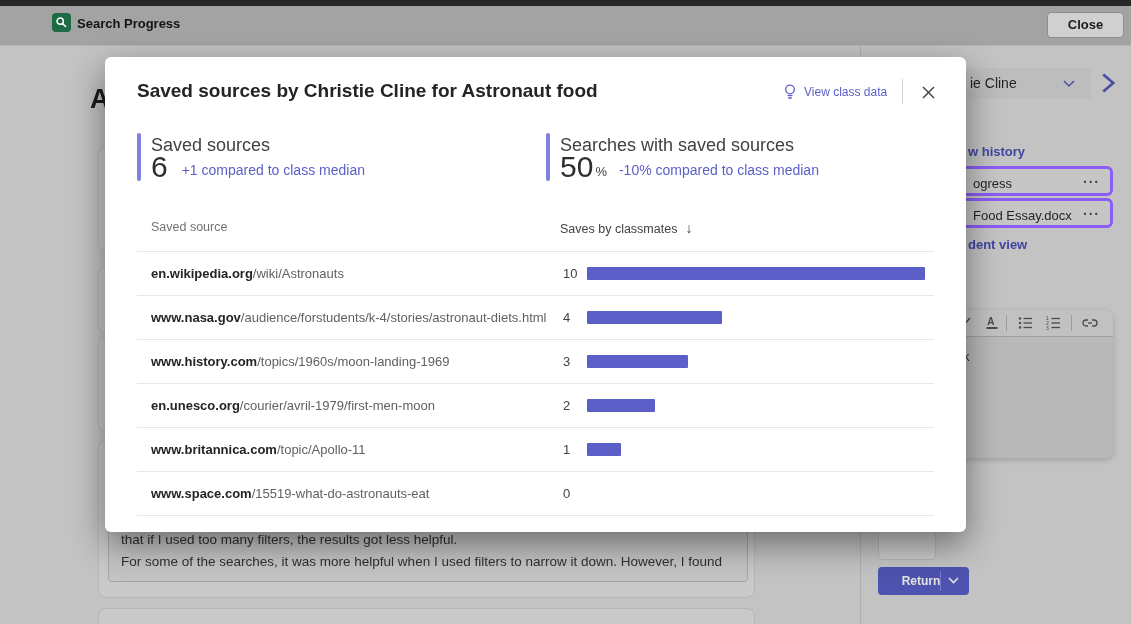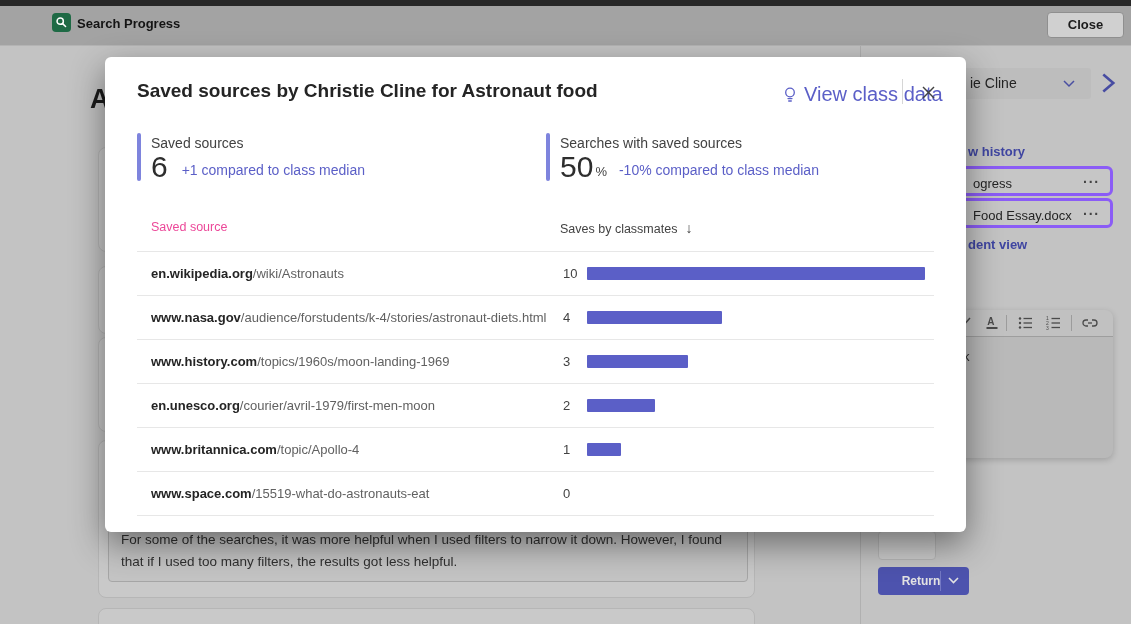--- a/index.html
+++ b/index.html
@@ -45,34 +45,34 @@
   .ghost-btn { position:absolute; left:17px; top:485px; width:58px; height:29px; background:#cbcbcb; border:1px solid #b5b5b5; border-radius:4px; }
   .return-btn { position:absolute; left:17px; top:521px; width:91px; height:28px; background:#4d53ae; border-radius:4px; cursor:pointer; }
   .return-btn .rlabel { position:absolute; left:12px; top:7px; width:62px; text-align:center; font-size:12px; font-weight:600; color:#e3e3e3; }
   .return-btn .rdiv { position:absolute; left:62px; top:4px; width:1px; height:20px; background:#7479c4; }
   .return-btn .rchev { position:absolute; left:70px; top:10px; }
 
   
   .modal { position:absolute; left:105px; top:57px; width:861px; height:475px; background:#ffffff; border-radius:6px; box-shadow:0 12px 34px rgba(0,0,0,.45); z-index:10; }
   .modal-title { position:absolute; left:32px; top:23px; font-size:19px; font-weight:700; color:#242424; }
   .view-class { position:absolute; left:677px; top:26px; display:flex; align-items:center; gap:6px; cursor:pointer; }
-  .view-class span { font-size:20px; color:#5b5fc7; }
+  .view-class span { font-size:12px; color:#5b5fc7; }
   .hdr-div { position:absolute; left:797px; top:22px; width:1px; height:25px; background:#d6d6d6; }
   .modal-close { position:absolute; left:812px; top:24px; width:22px; height:22px; cursor:pointer; display:flex; align-items:center; justify-content:center; }
 
   .stat { position:absolute; top:76px; }
   .stat.s1 { left:32px; } .stat.s2 { left:441px; }
   .stat .accent { position:absolute; left:0; top:0; width:4px; height:48px; border-radius:2px; background:#7e84dd; }
-  .stat .slabel { position:absolute; left:14px; top:2px; font-size:14px; color:#424242; white-space:nowrap; }
+  .stat .slabel { position:absolute; left:14px; top:2px; font-size:18px; color:#424242; white-space:nowrap; }
   .stat .vrow { position:absolute; left:14px; top:18px; display:flex; align-items:flex-end; white-space:nowrap; }
   .stat .value { font-size:30px; font-weight:400; color:#2e2e2e; line-height:32px; }
   .stat .unit { font-size:13px; color:#424242; padding:0 0 4px 2px; }
   .stat .delta { font-size:14px; color:#5b5fc7; padding:0 0 5px 12px; }
 
-  .tbl-hdr-src { position:absolute; left:46px; top:163px; font-size:12.5px; color:#ec4899; }
+  .tbl-hdr-src { position:absolute; left:46px; top:163px; font-size:12.5px; color:#737373; }
   .tbl-hdr-saves { position:absolute; left:455px; top:163px; font-size:12.5px; color:#424242; cursor:pointer; }
   .tbl-hdr-saves .sort { font-size:14px; margin-left:8px; color:#424242; }
 
   .src-table { position:absolute; left:32px; top:194px; width:797px; border-top:1px solid #e7e7e7; }
   .src-row { position:relative; height:44px; border-bottom:1px solid #e7e7e7; }
   .src-url { position:absolute; left:14px; top:14px; font-size:13px; color:#616161; white-space:nowrap; }
   .src-url b { color:#242424; font-weight:700; }
   .src-count { position:absolute; left:426px; top:14px; font-size:13px; color:#424242; }
   .src-bar { position:absolute; left:450px; top:15px; height:13px; background:#5b5fc7; border-radius:1px; }
 </style>
@@ -94,22 +94,22 @@
   </div>
 
   <div class="bg-page-title">A</div>
   <div class="bg-card c1"></div>
   <div class="bg-card c2"></div>
   <div class="bg-card c3"></div>
   <div class="bg-card c4"></div>
   <div class="bg-card c5"></div>
   <div class="feedback-box"></div>
   <div class="feedback-text">
+    <div>that if I used too many filters, the results got less helpful.</div>
     <div>For some of the searches, it was more helpful when I used filters to narrow it down. However, I found</div>
-    <div>that if I used too many filters, the results got less helpful.</div>
   </div>
 
   <div class="sidebar">
     <div class="student-select">
       <span class="label">ie Cline</span>
       <svg class="chev" width="12" height="8" viewBox="0 0 12 8">
         <polyline points="1,1 6,6 11,1" fill="none" stroke="#4a4fa2" stroke-width="1.5"></polyline>
       </svg>
     </div>
     <svg class="next-chevron" viewBox="0 0 12 14">
@@ -236,21 +236,21 @@
     <span class="src-bar" style="width: 101.4px; background: rgb(91, 95, 199);"></span>
   </div>
 
   <div class="src-row">
     <span class="src-url"><b>en.unesco.org</b><span>/courier/avril-1979/first-men-moon</span></span>
     <span class="src-count">2</span>
     <span class="src-bar" style="width: 67.6px; background: rgb(91, 95, 199);"></span>
   </div>
 
   <div class="src-row">
-    <span class="src-url"><b>www.britannica.com</b><span>/topic/Apollo-4</span></span>
+    <span class="src-url"><b>www.britannica.com</b><span>/topic/Apollo-11</span></span>
     <span class="src-count">1</span>
     <span class="src-bar" style="width: 33.8px; background: rgb(91, 95, 199);"></span>
   </div>
 
   <div class="src-row">
     <span class="src-url"><b>www.space.com</b><span>/15519-what-do-astronauts-eat</span></span>
     <span class="src-count">0</span>
 
   </div>
 </div>

